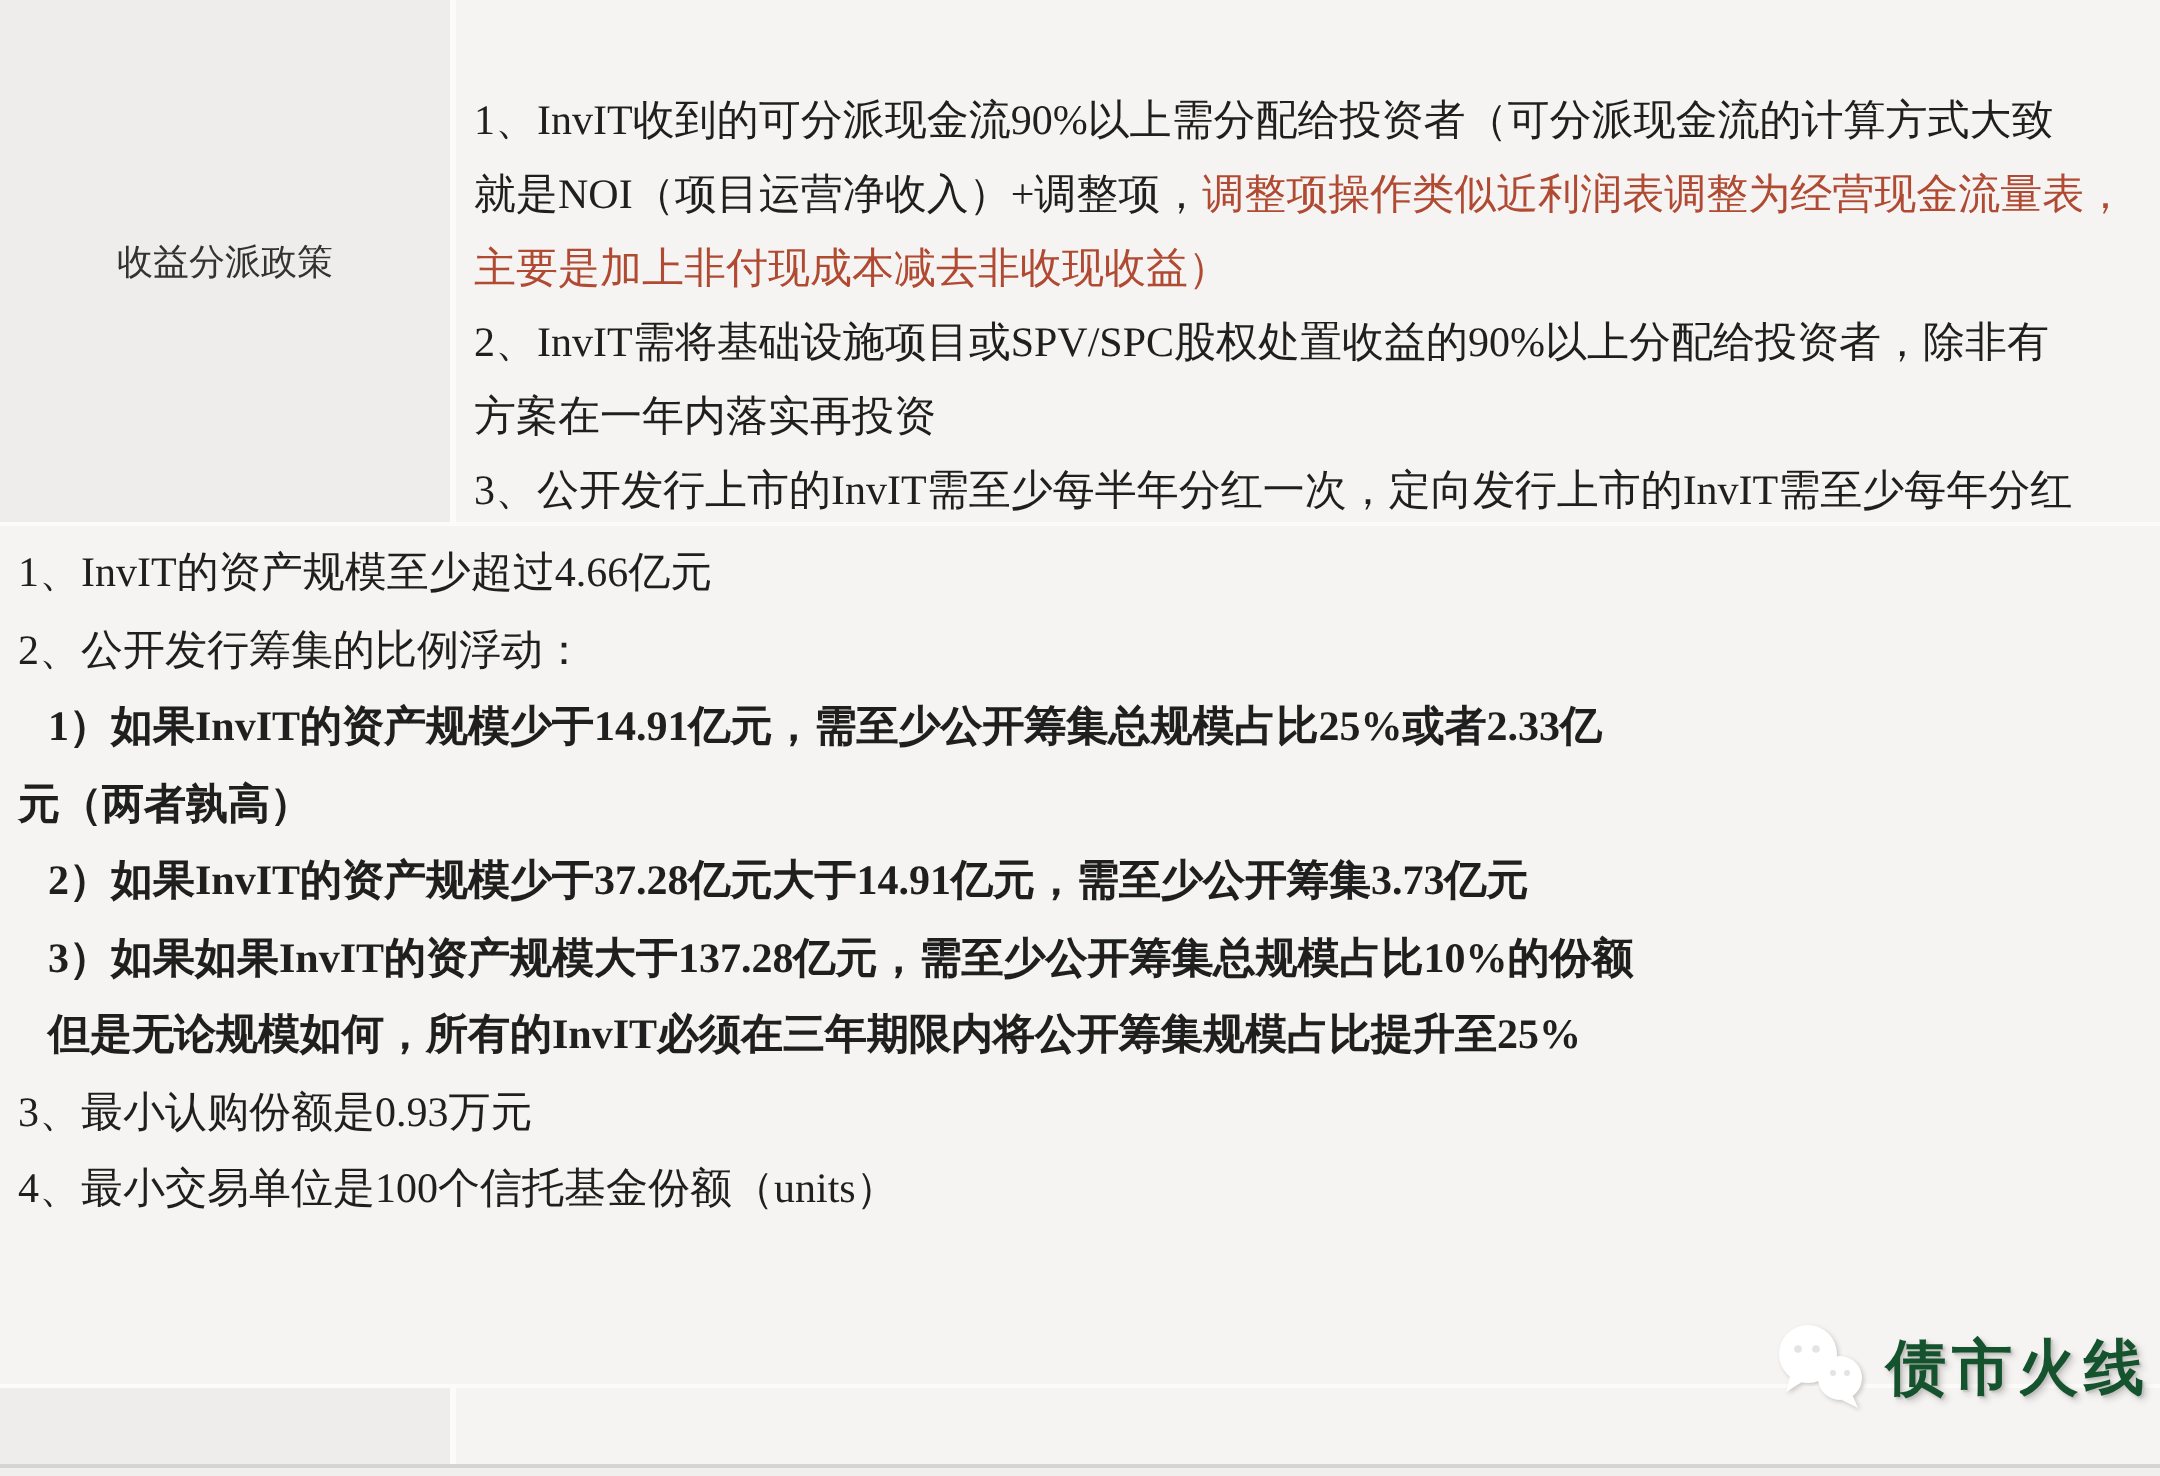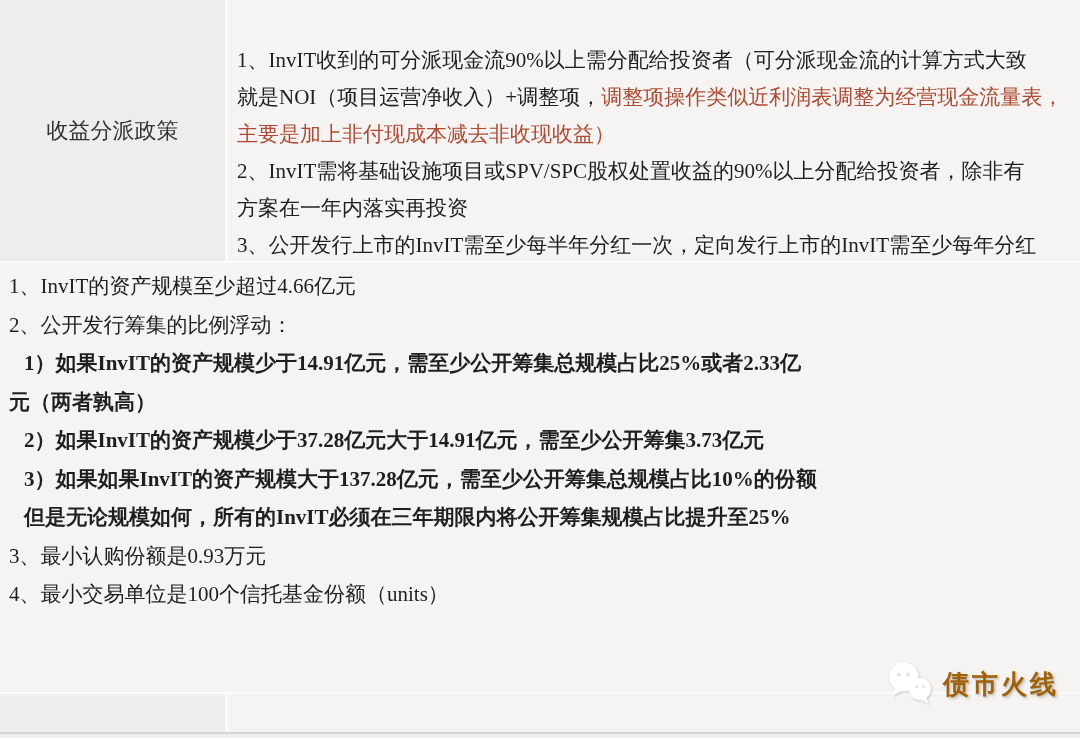--- a/index.html
+++ b/index.html
@@ -23,21 +23,21 @@
   .row{display:flex;width:100%;border-bottom:2px solid var(--divider);}
   .row:last-child{border-bottom:none;}
   .cell-left{
     width:228px;flex:0 0 228px;
     background:var(--left-cell-bg);
     border-right:3px solid var(--divider);
     display:flex;align-items:center;justify-content:center;
     text-align:center;
   }
   .header-text{
-    font-size:22px;line-height:32px;color:var(--header-text);
+    font-size:18px;line-height:32px;color:var(--header-text);
     padding:0 10px;
   }
   .cell-right{
     flex:1 1 auto;
     background:var(--right-cell-bg);
     padding:2px 8px 0 9px;
     font-size:21px;
     overflow:hidden;
   }
   .row-0{height:263px;}
@@ -49,21 +49,21 @@
   .para.indent{text-indent:15px;font-weight:bold;}
   .run-red{color:var(--red-text);}
   .watermark{
     position:absolute;left:886px;top:662px;
     display:flex;align-items:center;gap:9px;
     pointer-events:none;
   }
   .wm-icon{filter:drop-shadow(1px 1px 1px #c9c7c5);}
   .wm-text{
     font-family:"Liberation Sans","DejaVu Sans",sans-serif;
-    font-size:26px;font-weight:bold;letter-spacing:3px;color:#a16207;
+    font-size:30px;font-weight:bold;letter-spacing:3px;color:#14532d;
     text-shadow:1px 1px 1px var(--watermark-shadow),2px 2px 3px rgba(150,148,146,.45);
   }
 </style>
 </head>
 <body>
 
 <div class="doc-table" id="doc-table">
   <div class="row row-0">
     <div class="cell-left">
       <div class="header-text">收益分派政策</div>

